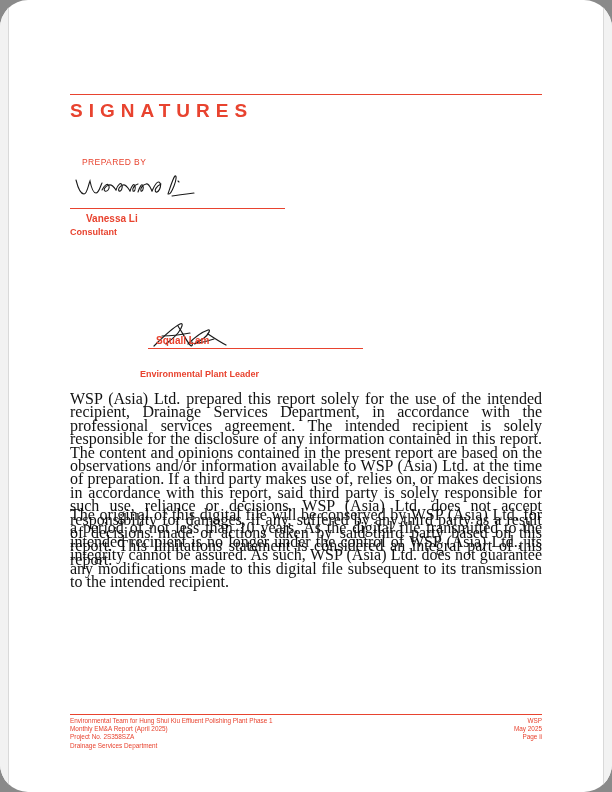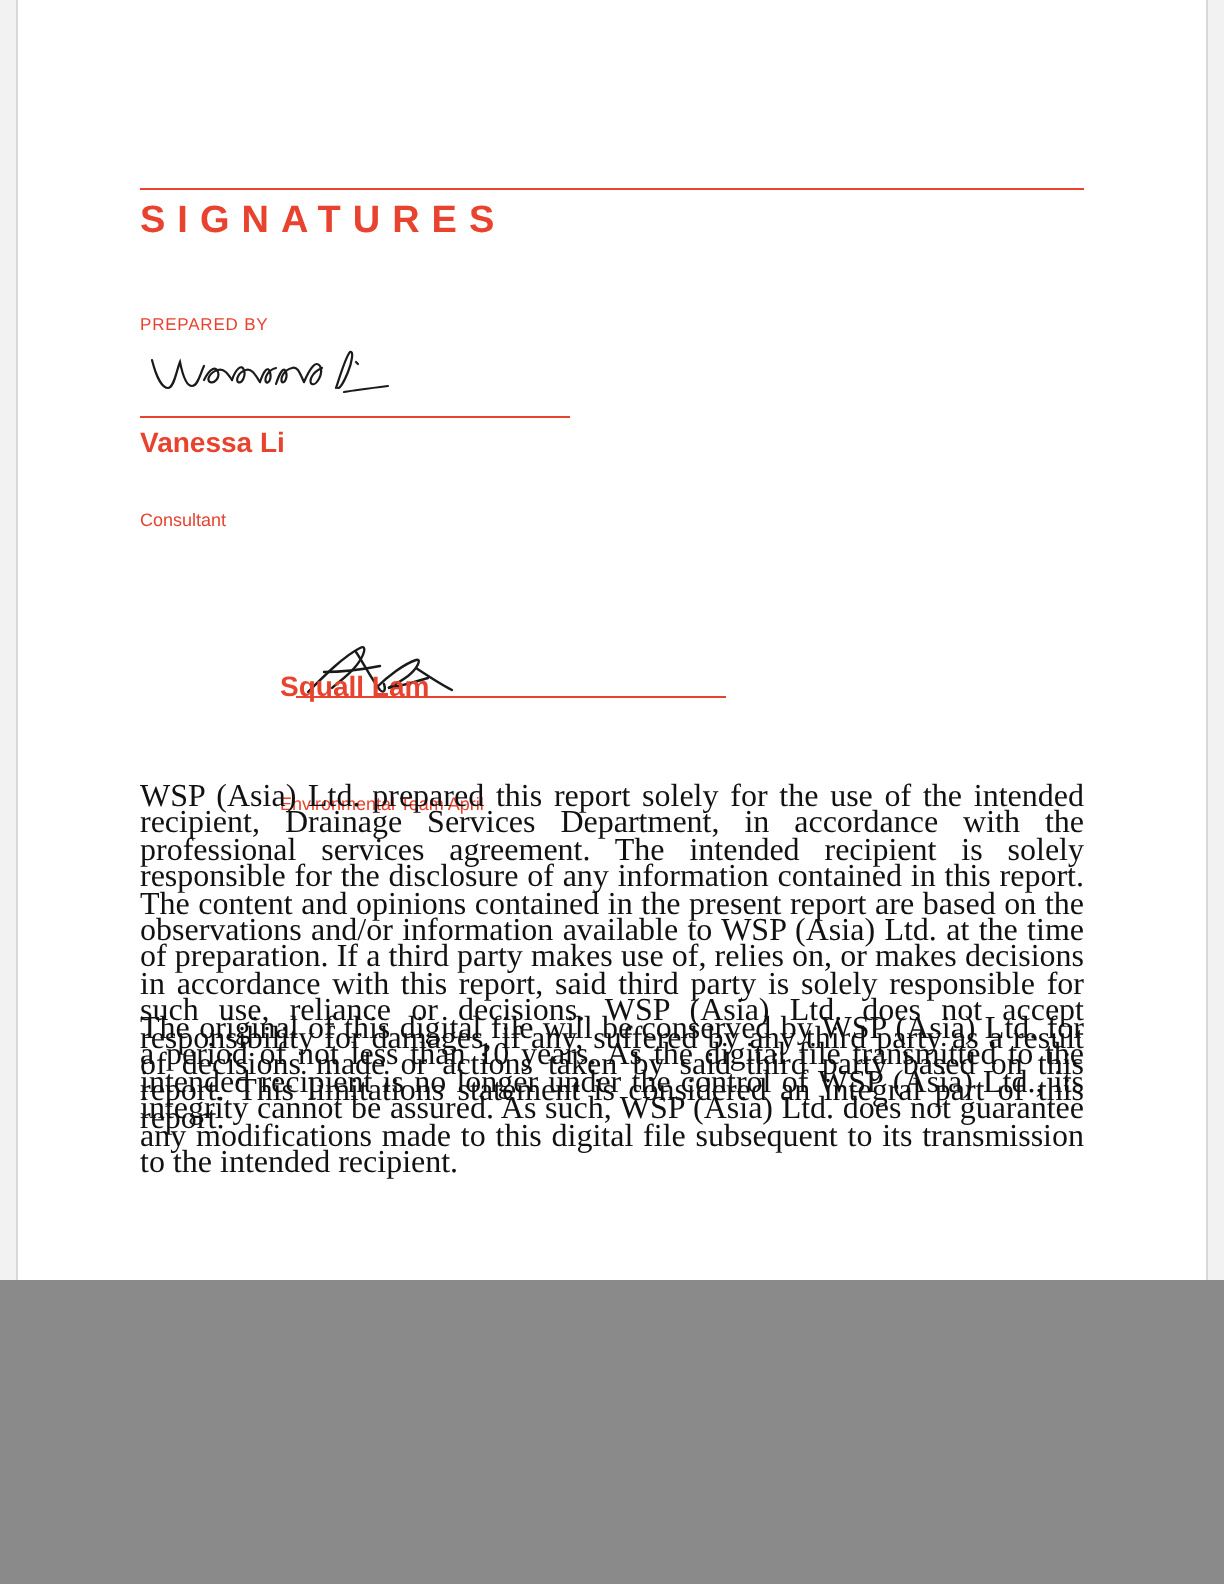--- a/index.html
+++ b/index.html
@@ -3,25 +3,26 @@
 <meta charset="utf-8">
 <style>
   html, body {
     margin: 0;
     padding: 0;
     background: #8a8a8a;
   }
   .page {
     position: relative;
     width: 612px;
-    height: 640px;
+    height: 792px;
     background: #ffffff;
     box-sizing: border-box;
     overflow: hidden;
     font-family: "Liberation Serif", serif;
+    border-radius: 28px;
   }
   .page-border-left {
     position: absolute;
     left: 0; top: 0;
     width: 8px; height: 792px;
     background: #f2f2f2;
     border-right: 1px solid #d9d9d9;
   }
   .page-border-right {
     position: absolute;
@@ -54,45 +55,46 @@
     width: 472px;
     height: 1px;
     background: #e8432f;
   }
   .section-label {
     position: absolute;
     font-family: "Liberation Sans", sans-serif;
     font-size: 8.5px;
     color: #e8432f;
     letter-spacing: 0.4px;
+    margin-left: 12px;
   }
   .section-label .note {
     font-style: italic;
     font-weight: normal;
   }
   .sig-line {
     position: absolute;
     height: 1px;
     background: #e8432f;
     width: 215px;
   }
   .sig-name {
     position: absolute;
     font-family: "Liberation Sans", sans-serif;
-    font-size: 14px;
+    font-size: 10px;
     font-weight: bold;
     color: #e8432f;
+    margin-left: 16px;
   }
   .sig-role {
     position: absolute;
     font-family: "Liberation Sans", sans-serif;
     font-size: 9px;
-    font-weight: normal;
-    color: #e8432f;
-    margin-top: 28px;
+    font-weight: bold;
+    color: #e8432f;
   }
   .signature-img {
     position: absolute;
   }
   .signature-img svg { display: block; }
 
   .body-para {
     position: absolute;
     width: 472px;
     font-family: "Liberation Serif", serif;
@@ -178,21 +180,21 @@
           <path d="M14 16 C22 16, 32 15, 42 13"></path>
           <path d="M30 6 C34 12, 38 20, 42 25 C44 27, 45 25, 44 22"></path>
           <path d="M40 24 C46 18, 54 12, 60 10 C63 9, 61 14, 56 18 C52 21, 48 23, 46 24 C52 23, 60 21, 66 19"></path>
           <path d="M60 14 C66 18, 72 22, 78 25"></path>
         </g>
       </svg>
     </div>
 
     <div class="sig-line" style="top:348px;left:78px;"></div>
     <div class="sig-name" style="top:335px;left:70px;">Squall Lam</div>
-    <div class="sig-role" style="top:369px;left:70px;">Environmental Team April</div>
+    <div class="sig-role" style="top:369px;left:70px;">Environmental Plant Leader</div>
 
     <div class="body-para" style="top:392px;left:0;">WSP (Asia) Ltd. prepared this report solely for the use of the intended recipient, Drainage Services Department, in accordance with the professional services agreement. The intended recipient is solely responsible for the disclosure of any information contained in this report. The content and opinions contained in the present report are based on the observations and/or information available to WSP (Asia) Ltd. at the time of preparation. If a third party makes use of, relies on, or makes decisions in accordance with this report, said third party is solely responsible for such use, reliance or decisions. WSP (Asia) Ltd. does not accept responsibility for damages, if any, suffered by any third party as a result of decisions made or actions taken by said third party based on this report. This limitations statement is considered an integral part of this report.</div>
     <div class="body-para" style="top:508px;left:0;">The original of this digital file will be conserved by WSP (Asia) Ltd. for a period of not less than 10 years. As the digital file transmitted to the intended recipient is no longer under the control of WSP (Asia) Ltd., its integrity cannot be assured. As such, WSP (Asia) Ltd. does not guarantee any modifications made to this digital file subsequent to its transmission to the intended recipient.</div>
 
     <div class="footer">
       <div class="footer-rule"></div>
       <div class="footer-left">
         <div>Environmental Team for Hung Shui Kiu Effluent Polishing Plant Phase 1</div>
         <div>Monthly EM&amp;A Report (April 2025)</div>
         <div>Project No.  2S358SZA</div>

